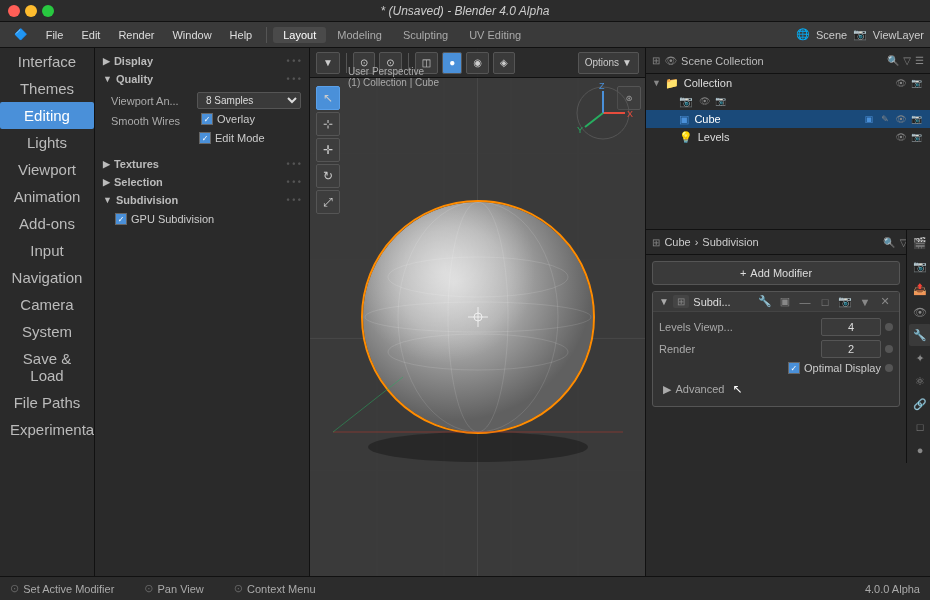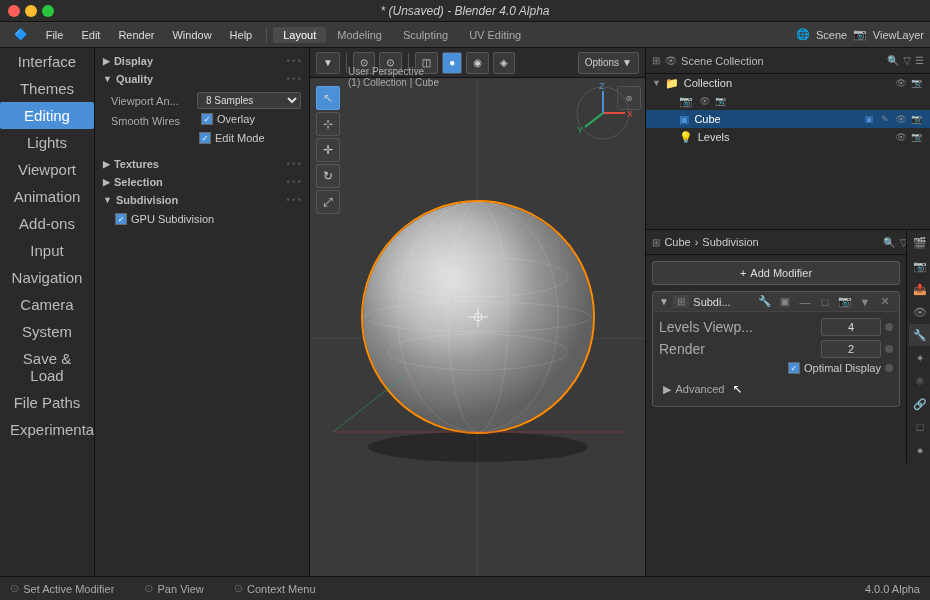--- a/index.html
+++ b/index.html
@@ -269,21 +269,21 @@
       border: 1px solid #555;
     }
     .cs-btn.active { background: #4a90d9; color: #fff; border-color: #5aa0e9; }
     .cs-btn:not(.active) { background: #3a3a3a; color: #ccc; }
     .prop-row {
       display: flex;
       align-items: center;
       margin-bottom: 4px;
       gap: 4px;
     }
-    .prop-lbl { color: #aaa; font-size: 14px; flex: 1; }
+    .prop-lbl { color: #aaa; font-size: 11px; flex: 1; }
     .prop-val {
       background: #3a3a3a;
       border: 1px solid #555;
       color: #ddd;
       padding: 2px 8px;
       font-size: 11px;
       border-radius: 2px;
       width: 60px;
       text-align: center;
     }

